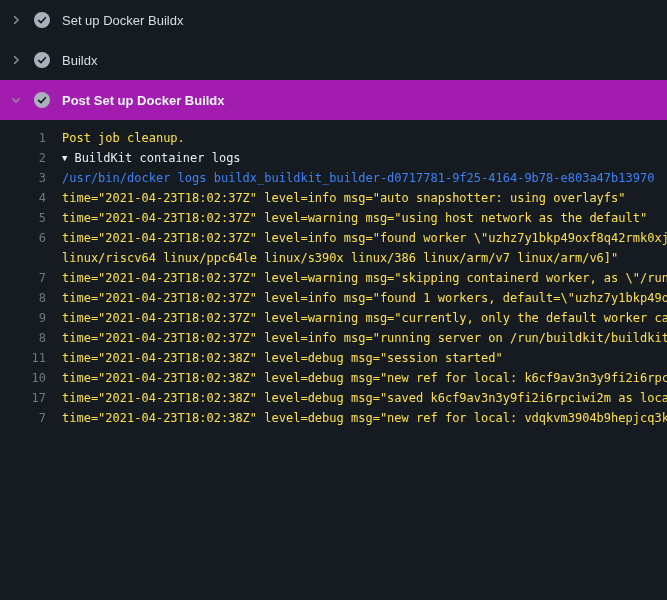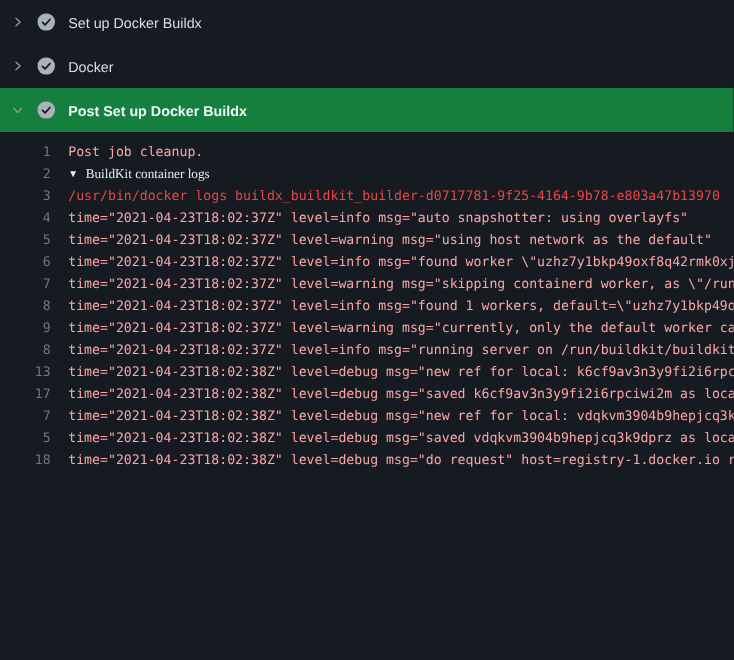--- a/index.html
+++ b/index.html
@@ -11,43 +11,43 @@
   }
   .viewer{width:667px;height:430px;overflow:hidden;}
 
   
   .step-row{
     display:flex;align-items:center;
     height:40px;padding:0 10px;
     cursor:pointer;
     color:#d8dee4;font-size:13px;
   }
-  .step-row.expanded{background:#15803d;}
+  .step-row.expanded{background:#a21caf;}
   .step-row.expanded .step-label{color:#f0f6fc;font-weight:600;}
   .chev{width:12px;height:12px;display:inline-flex;align-items:center;justify-content:center;color:#8b949e;flex:0 0 auto;}
   .chev svg{display:block;}
   .chev.down svg{transform:rotate(90deg);}
   .check{width:16px;height:16px;display:inline-flex;align-items:center;justify-content:center;color:#a9b2bc;margin-left:12px;flex:0 0 auto;}
   .check svg{display:block;}
   .step-label{margin-left:12px;white-space:nowrap;}
 
   
   .log{
     padding-top:8px;
     font-family:"DejaVu Sans Mono","Liberation Mono",monospace;
     font-size:12px;line-height:20px;
   }
   .log-line{display:flex;white-space:pre;height:20px;}
   .ln{
     flex:0 0 46px;width:46px;text-align:right;
     color:#6e7681;user-select:none;cursor:pointer;
   }
-  .lt{margin-left:16px;color:#fca5a5;white-space:pre;flex:0 0 auto;}
-  .lt.command{color:#ef4444;}
-  .lt.group{color:#e6edf3;cursor:pointer;font-family:Liberation Serif, serif;}
+  .lt{margin-left:16px;color:#fde047;white-space:pre;flex:0 0 auto;}
+  .lt.command{color:#3b82f6;}
+  .lt.group{color:#e6edf3;cursor:pointer;}
   .tri{font-size:9px;margin-right:7px;vertical-align:1px;color:#e6edf3;}
 </style>
 </head>
 <body>
 
 <div class="viewer">
   <div id="steps">
   <div class="step-row">
     <span class="chev">
       <svg width="12" height="12" viewBox="0 0 16 16">
@@ -68,21 +68,21 @@
       <svg width="12" height="12" viewBox="0 0 16 16">
         <path d="M6 3.5 L11 8 L6 12.5" stroke="currentColor" stroke-width="1.8" fill="none" stroke-linecap="round" stroke-linejoin="round"></path>
       </svg>
     </span>
     <span class="check">
       <svg width="16" height="16" viewBox="0 0 16 16">
         <circle cx="8" cy="8" r="8" fill="currentColor"></circle>
         <path d="M4.6 8.3 L7 10.6 L11.4 5.7" stroke="#161b22" stroke-width="1.6" fill="none" stroke-linecap="round" stroke-linejoin="round"></path>
       </svg>
     </span>
-    <span class="step-label">Docker</span>
+    <span class="step-label">Buildx</span>
   </div>
 
 
   <div class="step-row expanded">
     <span class="chev down">
       <svg width="12" height="12" viewBox="0 0 16 16">
         <path d="M6 3.5 L11 8 L6 12.5" stroke="currentColor" stroke-width="1.8" fill="none" stroke-linecap="round" stroke-linejoin="round"></path>
       </svg>
     </span>
     <span class="check">
@@ -118,20 +118,24 @@
   <div class="log-line">
     <span class="ln">5</span>
     <span class="lt">time="2021-04-23T18:02:37Z" level=warning msg="using host network as the default"</span>
   </div>
 
   <div class="log-line">
     <span class="ln">6</span>
     <span class="lt">time="2021-04-23T18:02:37Z" level=info msg="found worker \"uzhz7y1bkp49oxf8q42rmk0xjd</span>
   </div>
 
+  <div class="log-line">
+    <span class="ln"></span>
+    <span class="lt">linux/riscv64 linux/ppc64le linux/s390x linux/386 linux/arm/v7 linux/arm/v6]"</span>
+  </div>
 
   <div class="log-line">
     <span class="ln">7</span>
     <span class="lt">time="2021-04-23T18:02:37Z" level=warning msg="skipping containerd worker, as \"/run/c</span>
   </div>
 
   <div class="log-line">
     <span class="ln">8</span>
     <span class="lt">time="2021-04-23T18:02:37Z" level=info msg="found 1 workers, default=\"uzhz7y1bkp49oxf</span>
   </div>
@@ -139,23 +143,27 @@
   <div class="log-line">
     <span class="ln">9</span>
     <span class="lt">time="2021-04-23T18:02:37Z" level=warning msg="currently, only the default worker can b</span>
   </div>
 
   <div class="log-line">
     <span class="ln">8</span>
     <span class="lt">time="2021-04-23T18:02:37Z" level=info msg="running server on /run/buildkit/buildkitd.s</span>
   </div>
 
+  <div class="log-line">
+    <span class="ln">11</span>
+    <span class="lt">time="2021-04-23T18:02:38Z" level=debug msg="session started"</span>
+  </div>
 
   <div class="log-line">
-    <span class="ln">13</span>
+    <span class="ln">10</span>
     <span class="lt">time="2021-04-23T18:02:38Z" level=debug msg="new ref for local: k6cf9av3n3y9fi2i6rpciwi</span>
   </div>
 
 
   <div class="log-line">
     <span class="ln">17</span>
     <span class="lt">time="2021-04-23T18:02:38Z" level=debug msg="saved k6cf9av3n3y9fi2i6rpciwi2m as local.s</span>
   </div>
 
   <div class="log-line">

